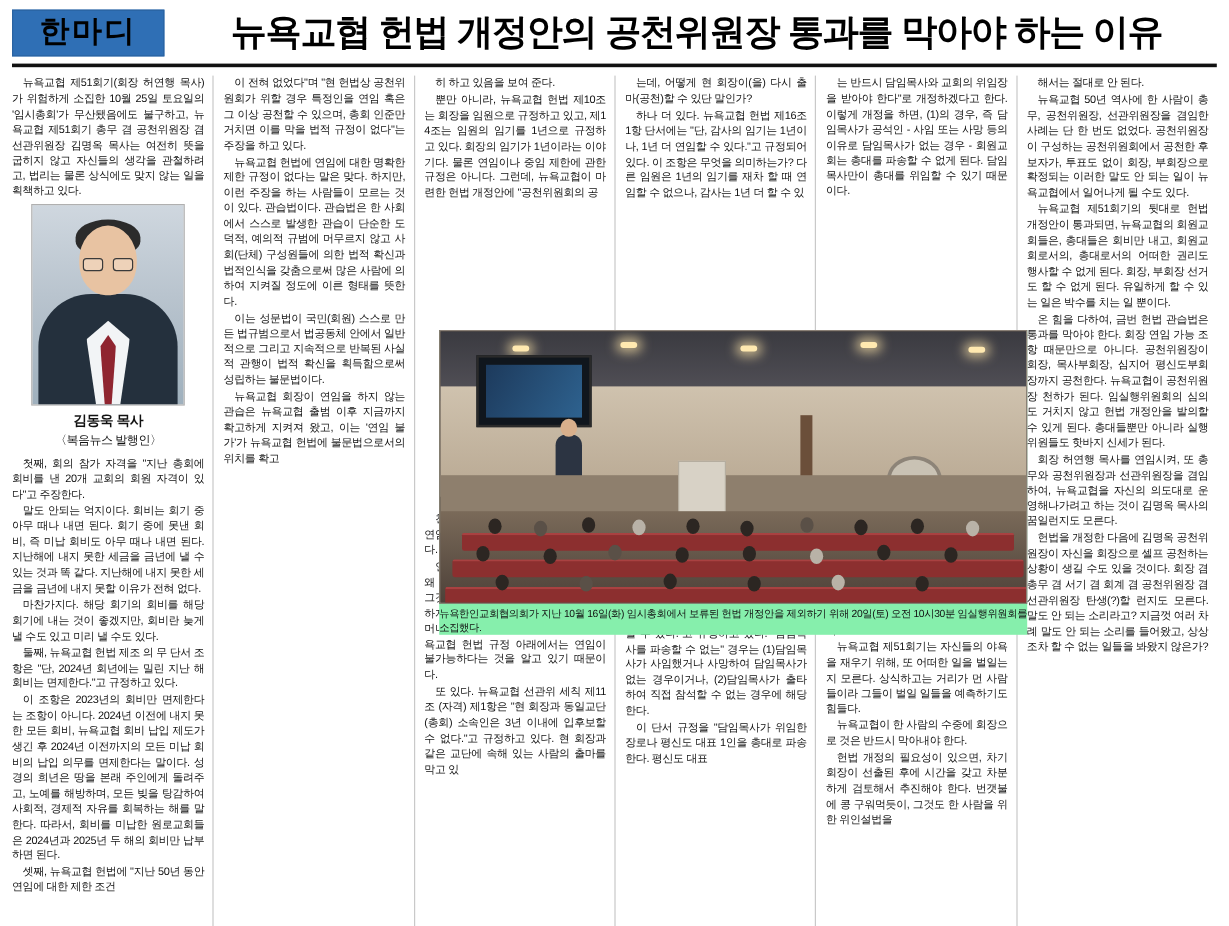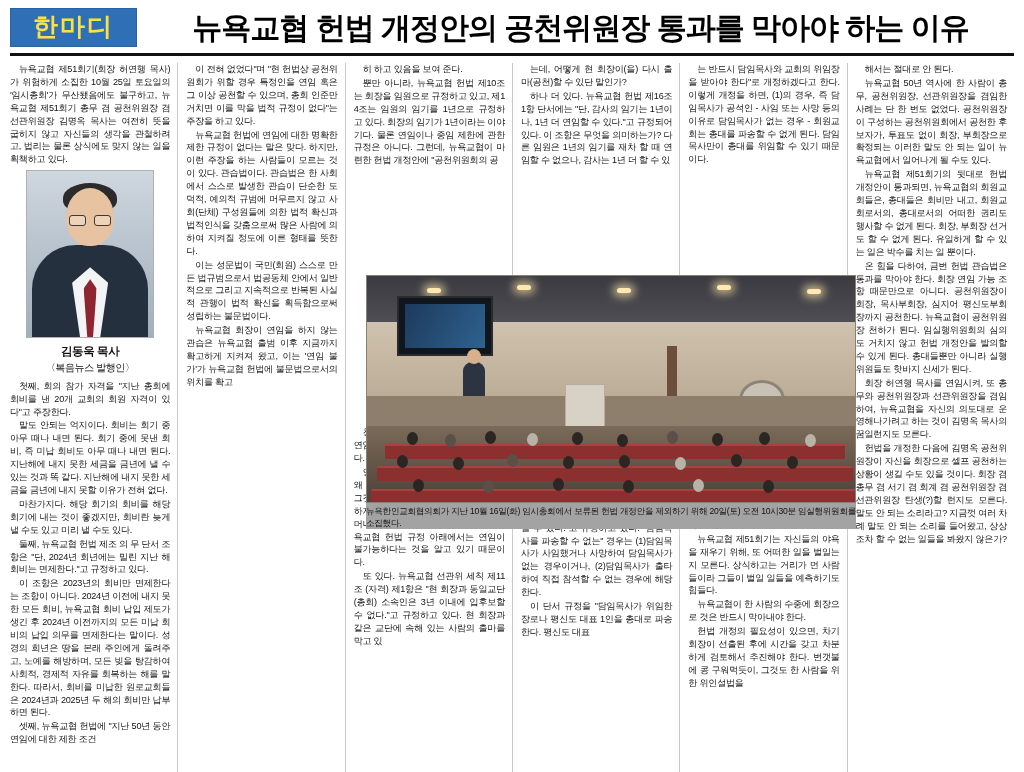--- a/index.html
+++ b/index.html
@@ -18,21 +18,21 @@
   
   .masthead {
     display: flex;
     align-items: center;
     border-bottom: 3px solid #111;
     padding-bottom: 6px;
     margin-bottom: 7px;
   }
   .badge {
     background: #2f6fb5;
-    color: #fde047;
+    color: #000000;
     font-size: 25px;
     font-weight: bold;
     letter-spacing: 2px;
     padding: 5px 22px 7px 22px;
     line-height: 1;
     margin-right: 14px;
     border: 1px solid #2a63a2;
     white-space: nowrap;
   }
   .headline {
@@ -144,21 +144,21 @@
     margin: 1px 0 5px 0;
     letter-spacing: -0.4px;
   }
   
   .photo-block {
     position: absolute;
     left: 356px;
     top: 212px;
     width: 490px;
     z-index: 5;
-    background: #a3a3a3;
+    background: #86efac;
   }
   .photo {
     width: 490px; height: 228px;
     position: relative;
     overflow: hidden;
     background: #5d5248;
     border: 1px solid #8a8076;
   }
   .ph-ceiling {
     position: absolute; left: 0; top: 0; width: 100%; height: 58px;

